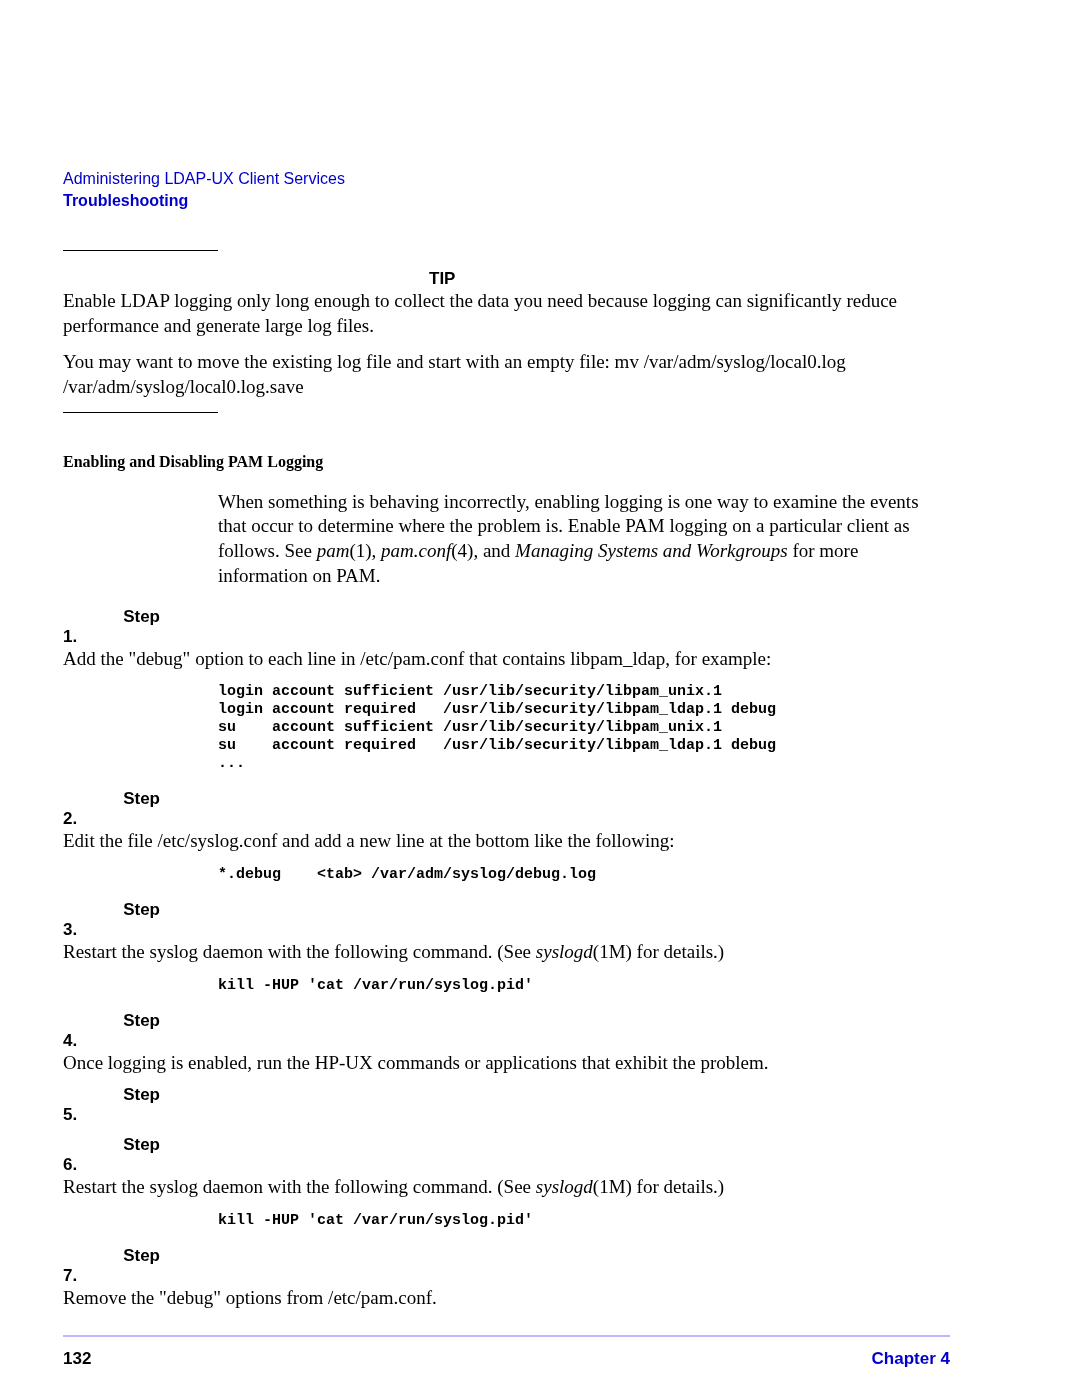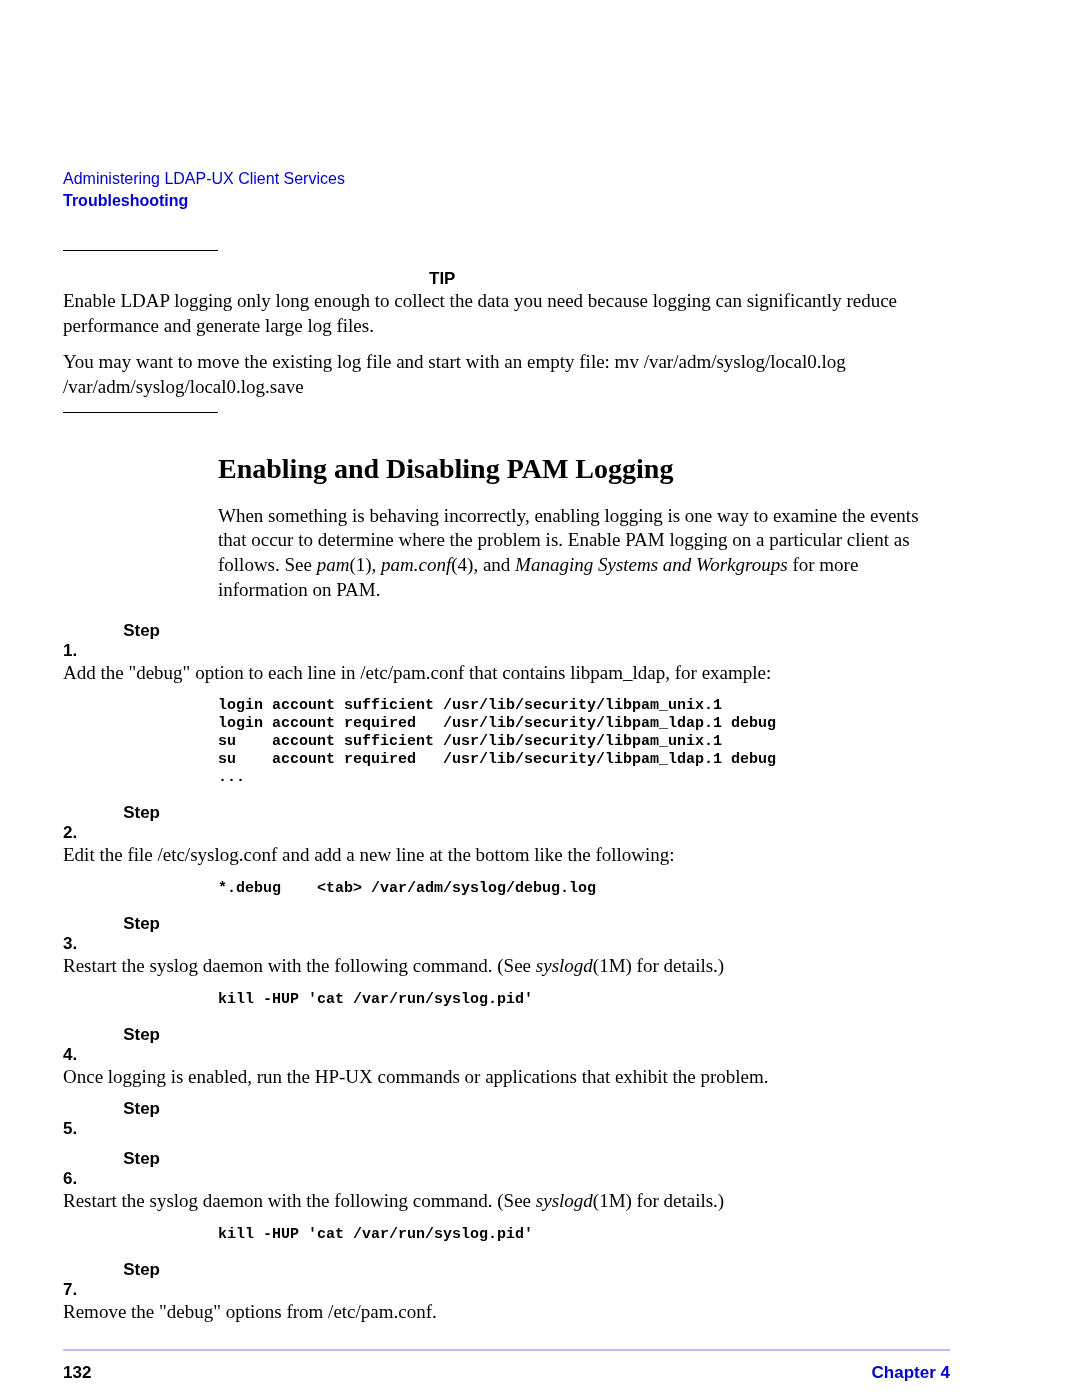--- a/index.html
+++ b/index.html
@@ -50,23 +50,22 @@
     .tip-content {
       font-size: 19px;
       line-height: 1.3;
       flex: 1;
     }
     .tip-para {
       margin: 0 0 12px 0;
     }
     .section-heading {
       font-family: "Times New Roman", Times, serif;
-      font-size: 28px;
-      font-weight: bold;
-      margin-left: 155px;
+      font-size: 16px;
+      font-weight: bold;
       margin-bottom: 18px;
       margin-top: 40px;
     }
     .body-para {
       font-size: 19px;
       line-height: 1.3;
       margin-left: 155px;
       margin-bottom: 18px;
     }
     .body-para .ital {

